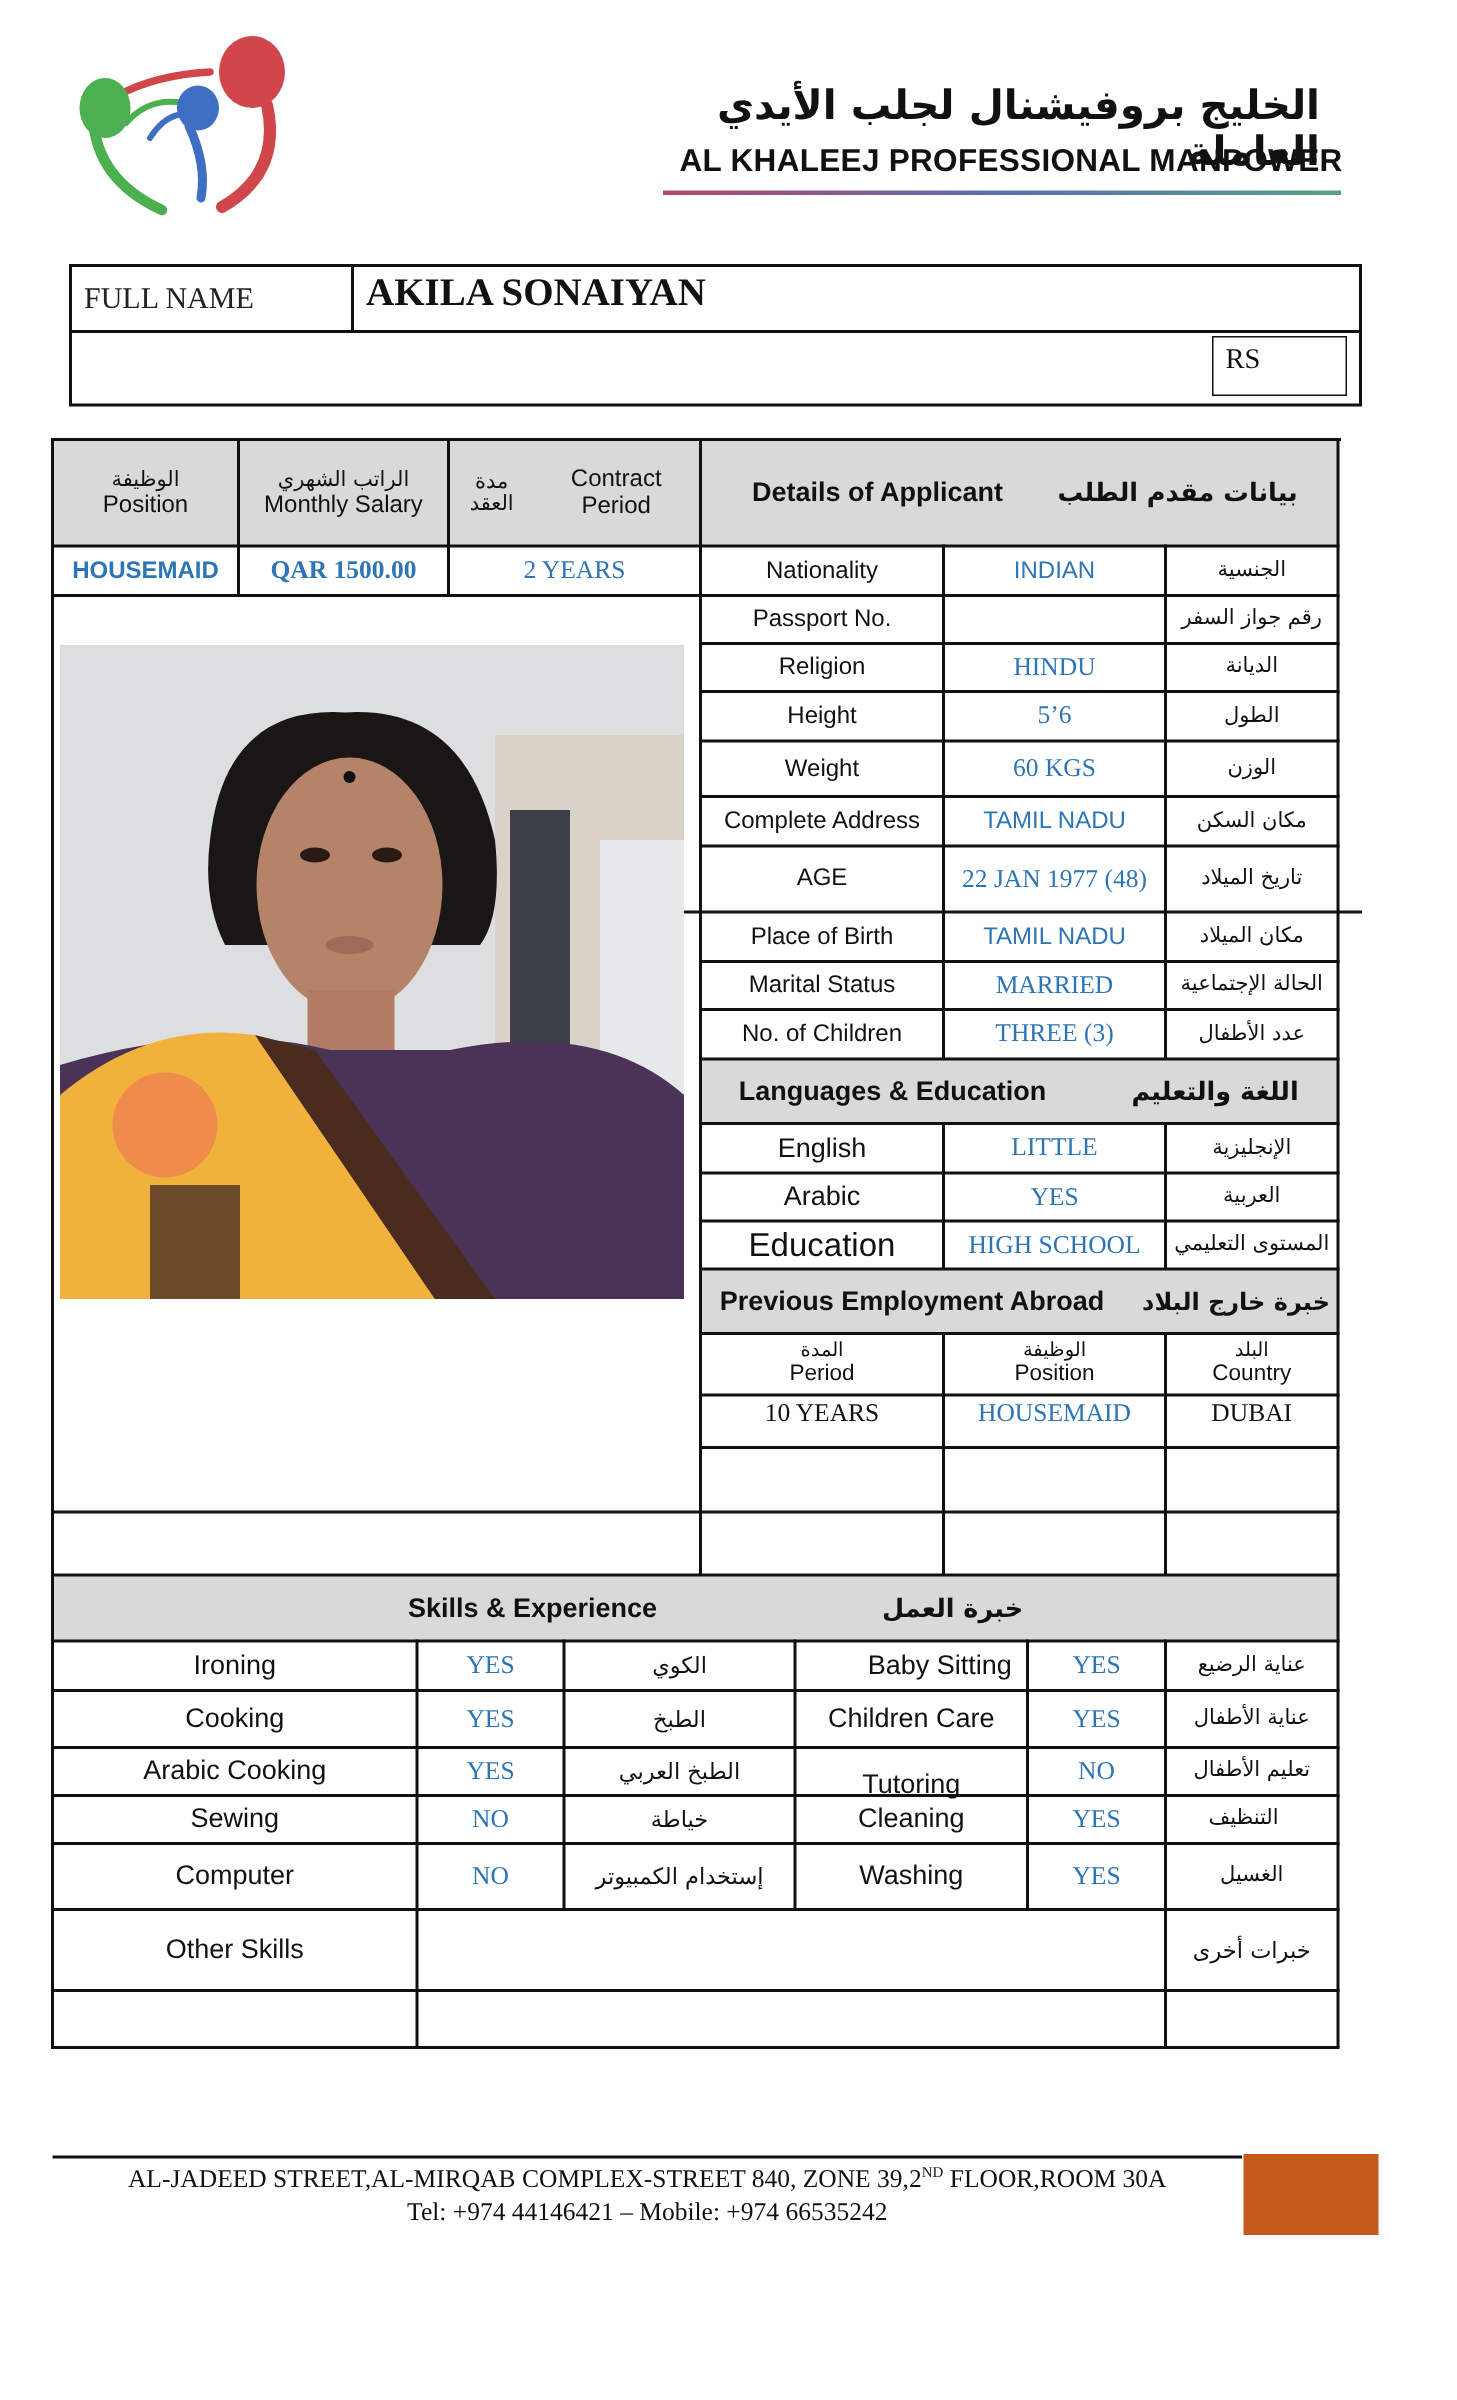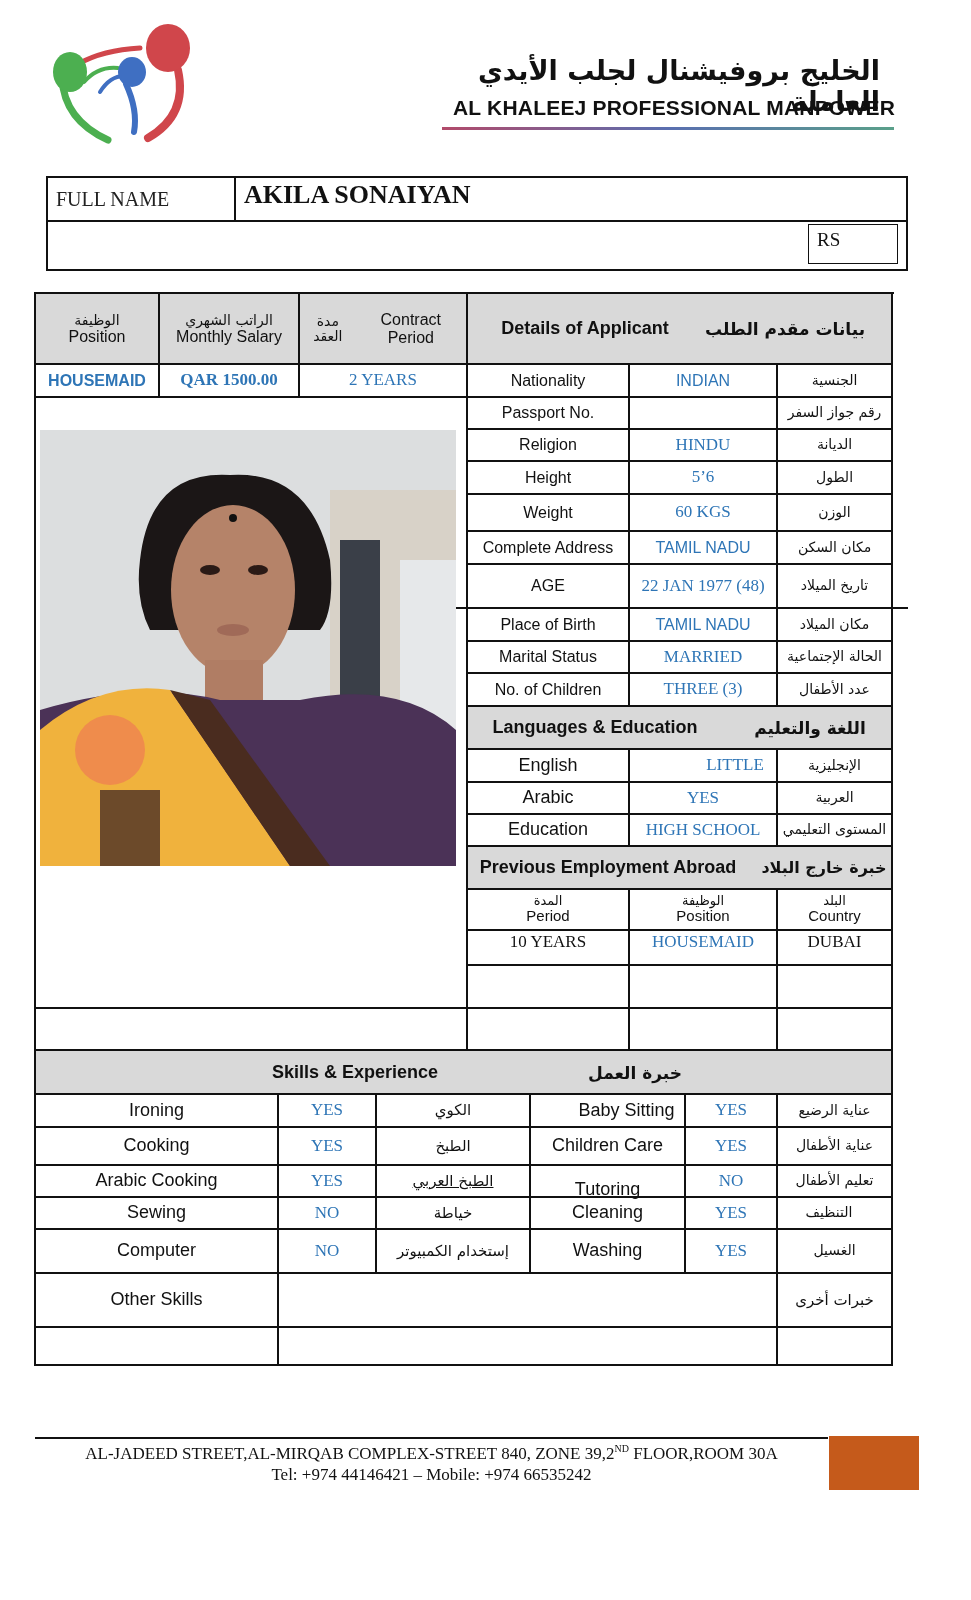--- a/index.html
+++ b/index.html
@@ -196,26 +196,26 @@
     <div class="cell arc" style="left:778px;top:642px;width:113px;height:30px;">الحالة الإجتماعية</div>
     <div class="cell en" style="left:468px;top:674px;width:160px;height:31px;">No. of Children</div>
     <div class="cell val" style="left:630px;top:674px;width:146px;height:31px;">THREE (3)</div>
     <div class="cell arc" style="left:778px;top:674px;width:113px;height:31px;">عدد الأطفال</div>
   </div>
 
 <div class="cell en hdr-bold" style="left:475px; top:708px; width:240px; height:40px;">Languages &amp; Education</div>
 <div class="cell arc hdr-bold" style="left:740px; top:708px; width:140px; height:40px; font-size:17px;">اللغة والتعليم</div>
 <div id="lang-rows">
     <div class="cell en" style="left:468px;top:750px;width:160px;height:31px;font-size:18px;">English</div>
-    <div class="cell val" style="left:630px;top:750px;width:146px;height:31px;margin-left:32px;">LITTLE</div>
+    <div class="cell val" style="left:630px;top:750px;width:146px;height:31px;">LITTLE</div>
     <div class="cell arc" style="left:778px;top:750px;width:113px;height:31px;">الإنجليزية</div>
     <div class="cell en" style="left:468px;top:783px;width:160px;height:30px;font-size:18px;">Arabic</div>
     <div class="cell val" style="left:630px;top:783px;width:146px;height:30px;">YES</div>
     <div class="cell arc" style="left:778px;top:783px;width:113px;height:30px;">العربية</div>
-    <div class="cell en" style="left:468px;top:815px;width:160px;height:30px;font-size:18px;">Education</div>
+    <div class="cell en" style="left:468px;top:815px;width:160px;height:30px;font-size:22px;">Education</div>
     <div class="cell val" style="left:630px;top:815px;width:146px;height:30px;">HIGH SCHOOL</div>
     <div class="cell arc" style="left:778px;top:815px;width:113px;height:30px;">المستوى التعليمي</div>
   </div>
 
 <div class="cell en hdr-bold" style="left:468px; top:848px; width:280px; height:40px;">Previous Employment Abroad</div>
 <div class="cell arc hdr-bold" style="left:760px; top:848px; width:128px; height:40px; font-size:16px;">خبرة خارج البلاد</div>
 
 <div class="cell en" style="left:468px; top:890px; width:160px; height:39px; flex-direction:column; font-size:15px;">
   <span class="ar" style="font-size:13px;">المدة</span>
   <span>Period</span>
@@ -236,21 +236,21 @@
 <div class="cell arc hdr-bold" style="left:560px; top:1052px; width:150px; height:42px; font-size:17px;">خبرة العمل</div>
 <div id="skills-rows">
     <div class="cell en" style="left:36px;top:1095px;width:241px;height:31px;font-size:18px;">Ironing</div>
     <div class="cell val" style="left:279px;top:1095px;width:96px;height:31px;">YES</div>
     <div class="cell arc" style="left:377px;top:1095px;width:152px;height:31px;font-size:15px;">الكوي</div>
     <div class="cell en" style="left:36px;top:1128px;width:241px;height:36px;font-size:18px;">Cooking</div>
     <div class="cell val" style="left:279px;top:1128px;width:96px;height:36px;">YES</div>
     <div class="cell arc" style="left:377px;top:1128px;width:152px;height:36px;font-size:15px;">الطبخ</div>
     <div class="cell en" style="left:36px;top:1166px;width:241px;height:30px;font-size:18px;">Arabic Cooking</div>
     <div class="cell val" style="left:279px;top:1166px;width:96px;height:30px;">YES</div>
-    <div class="cell arc" style="left:377px;top:1166px;width:152px;height:30px;font-size:15px;text-decoration:underline;">الطبخ العربي</div>
+    <div class="cell arc" style="left:377px;top:1166px;width:152px;height:30px;font-size:15px;">الطبخ العربي</div>
     <div class="cell en" style="left:36px;top:1198px;width:241px;height:30px;font-size:18px;">Sewing</div>
     <div class="cell val" style="left:279px;top:1198px;width:96px;height:30px;">NO</div>
     <div class="cell arc" style="left:377px;top:1198px;width:152px;height:30px;font-size:15px;">خياطة</div>
     <div class="cell en" style="left:36px;top:1230px;width:241px;height:42px;font-size:18px;">Computer</div>
     <div class="cell val" style="left:279px;top:1230px;width:96px;height:42px;">NO</div>
     <div class="cell arc" style="left:377px;top:1230px;width:152px;height:42px;font-size:15px;">إستخدام الكمبيوتر</div>
     <div class="cell en" style="left:531px;top:1095px;width:153px;height:31px;font-size:18px;padding-left:38px;">Baby Sitting</div>
     <div class="cell val" style="left:686px;top:1095px;width:90px;height:31px;">YES</div>
     <div class="cell arc" style="left:778px;top:1095px;width:113px;height:31px;font-size:14px;">عناية الرضيع</div>
     <div class="cell en" style="left:531px;top:1128px;width:153px;height:36px;font-size:18px;text-align:right;">Children Care</div>

